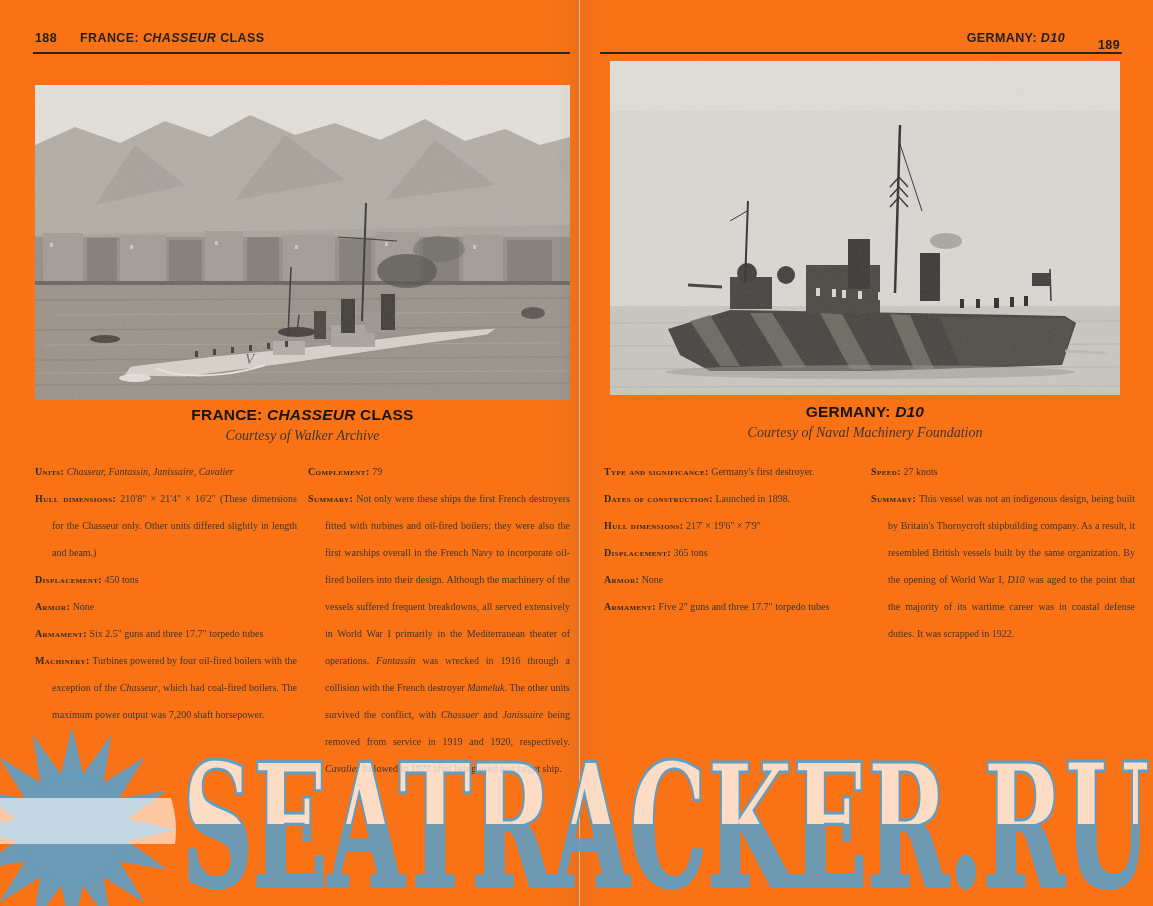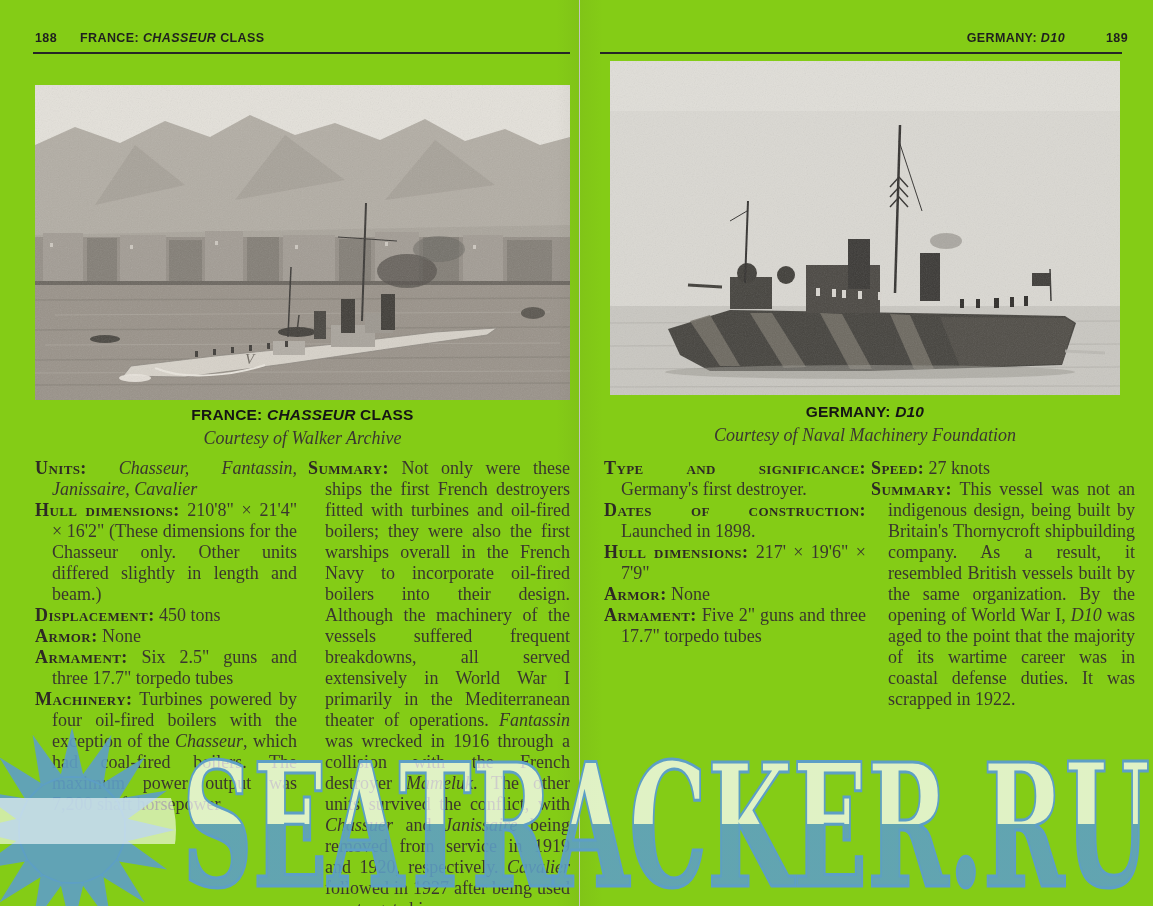--- a/index.html
+++ b/index.html
@@ -1,38 +1,38 @@
 <!DOCTYPE html>
 <html><head>
 <meta charset="utf-8">
 <style>
   html,body { margin:0; padding:0; background:#e9e7e2; }
   .spread {
     position:relative; width:1153px; height:906px; margin:0 auto;
-    background:#84cc16; overflow:hidden;
+    background:#f97316; overflow:hidden;
     font-family:"Liberation Serif", serif; color:#38342f;
   }
   .hdr {
     position:absolute; font-family:"Liberation Sans", sans-serif;
     font-weight:bold; font-size:12.5px; letter-spacing:.4px; color:#1f1f1f;
   }
   .rule { position:absolute; height:2px; background:#262626; }
   .photo { position:absolute; }
   .photo svg { width:100%; height:100%; display:block; }
   .cap-head {
     position:absolute; text-align:center;
     font-family:"Liberation Sans", sans-serif; font-weight:bold;
     font-size:15.5px; color:#151515; letter-spacing:.2px;
   }
   .cap-credit {
     position:absolute; text-align:center; font-style:italic;
-    font-size:18px; color:#3b3732;
+    font-size:14px; color:#3b3732;
   }
   .col {
-    position:absolute; font-size:18px; line-height:21px;
+    position:absolute; font-size:10px; line-height:27px;
     text-align:justify; color:#3a362f;
   }
   .para { margin:0; padding-left:17px; text-indent:-17px; }
   .spec-label { font-variant:small-caps; font-weight:600; letter-spacing:.4px; color:#2e2a25; }
   .it { font-style:italic; }
   .gutter-line { position:absolute; left:579px; top:0; width:1px; height:906px; background:#c6c4c0; }
   .gutter-shade-l { position:absolute; left:556px; top:0; width:23px; height:906px;
     background:linear-gradient(to right, rgba(60,55,50,0), rgba(60,55,50,0.06)); }
   .gutter-shade-r { position:absolute; left:580px; top:0; width:23px; height:906px;
     background:linear-gradient(to left, rgba(60,55,50,0), rgba(60,55,50,0.05)); }
@@ -139,29 +139,30 @@
 
   <div class="col" style="left:35px; top:458px; width:262px;">
       <p class="para"><span class="spec-label">Units:</span> <span class="it">Chasseur, Fantassin, Janissaire, Cavalier</span></p>
       <p class="para"><span class="spec-label">Hull dimensions:</span> <span>210'8" × 21'4" × 16'2" (These dimensions for the Chasseur only. Other units differed slightly in length and beam.)</span></p>
       <p class="para"><span class="spec-label">Displacement:</span> <span>450 tons</span></p>
       <p class="para"><span class="spec-label">Armor:</span> <span>None</span></p>
       <p class="para"><span class="spec-label">Armament:</span> <span>Six 2.5" guns and three 17.7" torpedo tubes</span></p>
       <p class="para"><span class="spec-label">Machinery:</span> <span>Turbines powered by four oil-fired boilers with the exception of the </span><span class="it">Chasseur</span><span>, which had coal-fired boilers. The maximum power output was 7,200 shaft horsepower.</span></p>
     </div>
   <div class="col" style="left:308px; top:458px; width:262px;">
+      <p class="para"><span class="spec-label">Complement:</span> <span>79</span></p>
       <p class="para"><span class="spec-label">Summary:</span> <span>Not only were these ships the first French destroyers fitted with turbines and oil-fired boilers; they were also the first warships overall in the French Navy to incorporate oil-fired boilers into their design. Although the machinery of the vessels suffered frequent breakdowns, all served extensively in World War I primarily in the Mediterranean theater of operations. </span><span class="it">Fantassin</span><span> was wrecked in 1916 through a collision with the French destroyer </span><span class="it">Mameluk</span><span>. The other units survived the conflict, with </span><span class="it">Chassuer</span><span> and </span><span class="it">Janissaire</span><span> being removed from service in 1919 and 1920, respectively. </span><span class="it">Cavalier</span><span> followed in 1927 after being used as a target ship.</span></p>
     </div>
 
   <div class="gutter-shade-l"></div>
   <div class="gutter-shade-r"></div>
   <div class="gutter-line"></div>
 
   <div class="hdr" style="left:600px; top:31px; width:465px; text-align:right;"><span>GERMANY: </span><span class="it">D10</span></div>
-  <div class="hdr" style="left:1090px; top:31px; width:38px; text-align:right;">189</div>
+  <div class="hdr" style="left:1090px; top:38px; width:38px; text-align:center;">189</div>
   <div class="rule" style="left:600px; top:52px; width:522px;"></div>
 
   <div class="photo" style="left:610px; top:61px; width:510px; height:334px;">
     <svg viewBox="0 0 510 334" preserveAspectRatio="none">
       <defs>
         <filter id="grainR">
             <feTurbulence type="fractalNoise" baseFrequency="0.9" numOctaves="2" stitchTiles="stitch"></feTurbulence>
             <feColorMatrix type="saturate" values="0"></feColorMatrix>
           </filter>
       </defs>
@@ -223,20 +224,21 @@
     </svg>
   </div>
 
   <div class="cap-head" style="left:610px; top:403px; width:510px;"><span>GERMANY: </span><span class="it">D10</span></div>
   <div class="cap-credit" style="left:610px; top:425px; width:510px;">Courtesy of Naval Machinery Foundation</div>
 
   <div class="col" style="left:604px; top:458px; width:262px;">
       <p class="para"><span class="spec-label">Type and significance:</span> <span>Germany's first destroyer.</span></p>
       <p class="para"><span class="spec-label">Dates of construction:</span> <span>Launched in 1898.</span></p>
       <p class="para"><span class="spec-label">Hull dimensions:</span> <span>217' × 19'6" × 7'9"</span></p>
+      <p class="para"><span class="spec-label">Displacement:</span> <span>365 tons</span></p>
       <p class="para"><span class="spec-label">Armor:</span> <span>None</span></p>
       <p class="para"><span class="spec-label">Armament:</span> <span>Five 2" guns and three 17.7" torpedo tubes</span></p>
     </div>
   <div class="col" style="left:871px; top:458px; width:264px;">
       <p class="para"><span class="spec-label">Speed:</span> <span>27 knots</span></p>
       <p class="para"><span class="spec-label">Summary:</span> <span>This vessel was not an indigenous design, being built by Britain's Thornycroft shipbuilding company. As a result, it resembled British vessels built by the same organization. By the opening of World War I, </span><span class="it">D10</span><span> was aged to the point that the majority of its wartime career was in coastal defense duties. It was scrapped in 1922.</span></p>
     </div>
 
   <div class="watermark">
     <svg width="1153" height="906" viewBox="0 0 1153 906">

